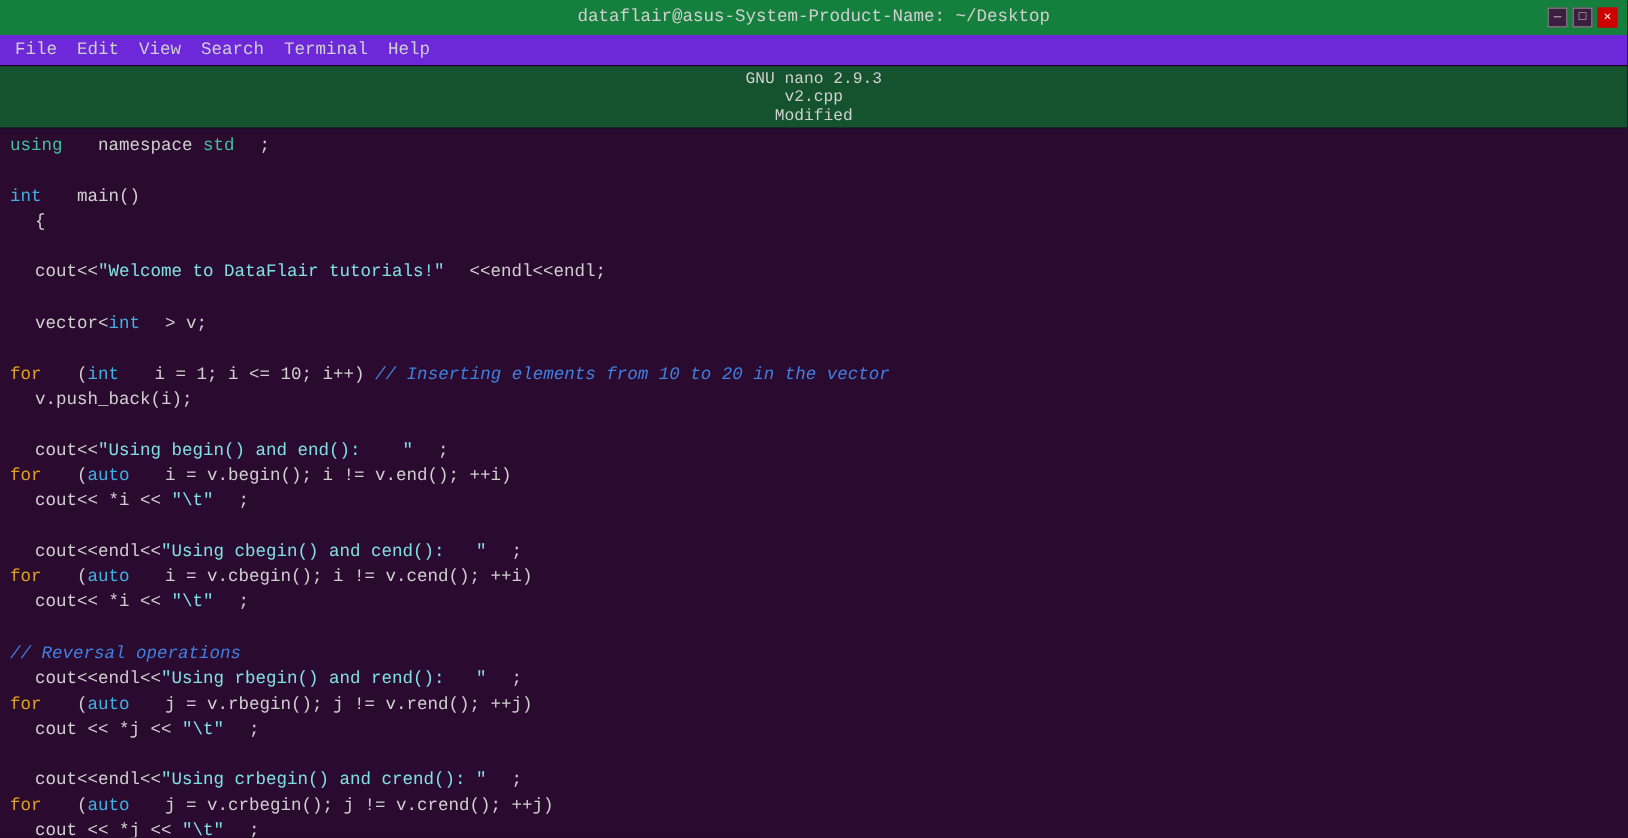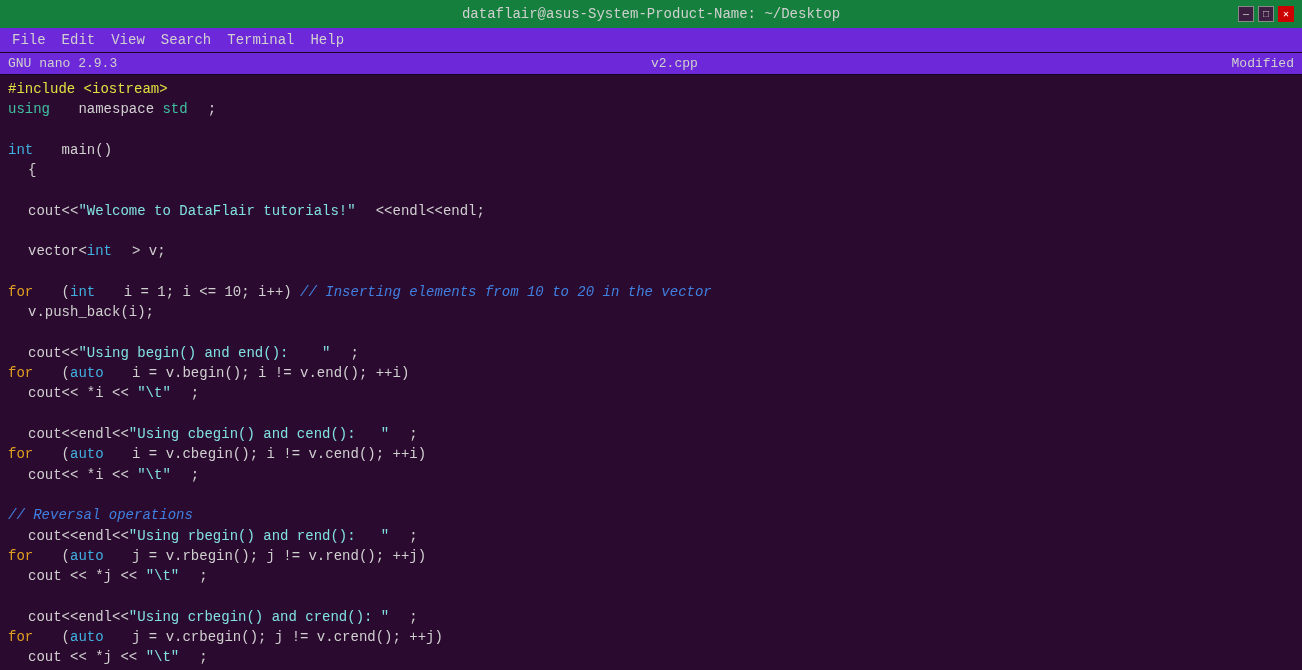--- a/index.html
+++ b/index.html
@@ -69,29 +69,30 @@
       border-bottom: 1px solid #1a0020;
     }
     .menu-item {
       padding: 2px 8px;
       cursor: pointer;
       color: #d0d0d0;
     }
 
     
     .status-bar {
-      background: #6d28d9;
+      background: #14532d;
       color: #d0d0d0;
       display: flex;
       justify-content: space-between;
       padding: 2px 8px;
       font-size: 13px;
       min-height: 22px;
       align-items: center;
       border-bottom: 1px solid #1a0020;
+      flex-direction: column;
     }
     .status-left { color: #d0d0d0; }
     .status-center { color: #d0d0d0; }
     .status-right { color: #d0d0d0; }
 
     
     .editor {
       flex: 1;
       background: #2b0a2f;
       padding: 4px 0 4px 4px;
@@ -138,21 +139,20 @@
 </div>
 
 <div class="status-bar">
   <span class="status-left">GNU nano 2.9.3</span>
   <span class="status-center">v2.cpp</span>
   <span class="status-right">Modified</span>
 </div>
 
 <div class="editor">
 
-  <div class="code-line"><span class="hash-include">#include &lt;iostream&gt;</span></div>
   <div class="code-line"><span class="kw-using">using</span><span class="plain"> namespace </span><span class="kw-using">std</span><span class="plain">;</span></div>
   <div class="code-line empty"> </div>
   <div class="code-line"><span class="kw-int">int</span><span class="plain"> main()</span></div>
   <div class="code-line"><span class="plain">{</span></div>
   <div class="code-line empty"> </div>
   <div class="code-line"><span class="plain">cout&lt;&lt;</span><span class="string">"Welcome to DataFlair tutorials!"</span><span class="plain">&lt;&lt;endl&lt;&lt;endl;</span></div>
   <div class="code-line empty"> </div>
   <div class="code-line"><span class="plain">vector&lt;</span><span class="kw-int">int</span><span class="plain">&gt; v;</span></div>
   <div class="code-line empty"> </div>
   <div class="code-line"><span class="kw-for">for</span><span class="plain"> (</span><span class="kw-int">int</span><span class="plain"> i = 1; i &lt;= 10; i++) </span><span class="comment">// Inserting elements from 10 to 20 in the vector</span></div>

